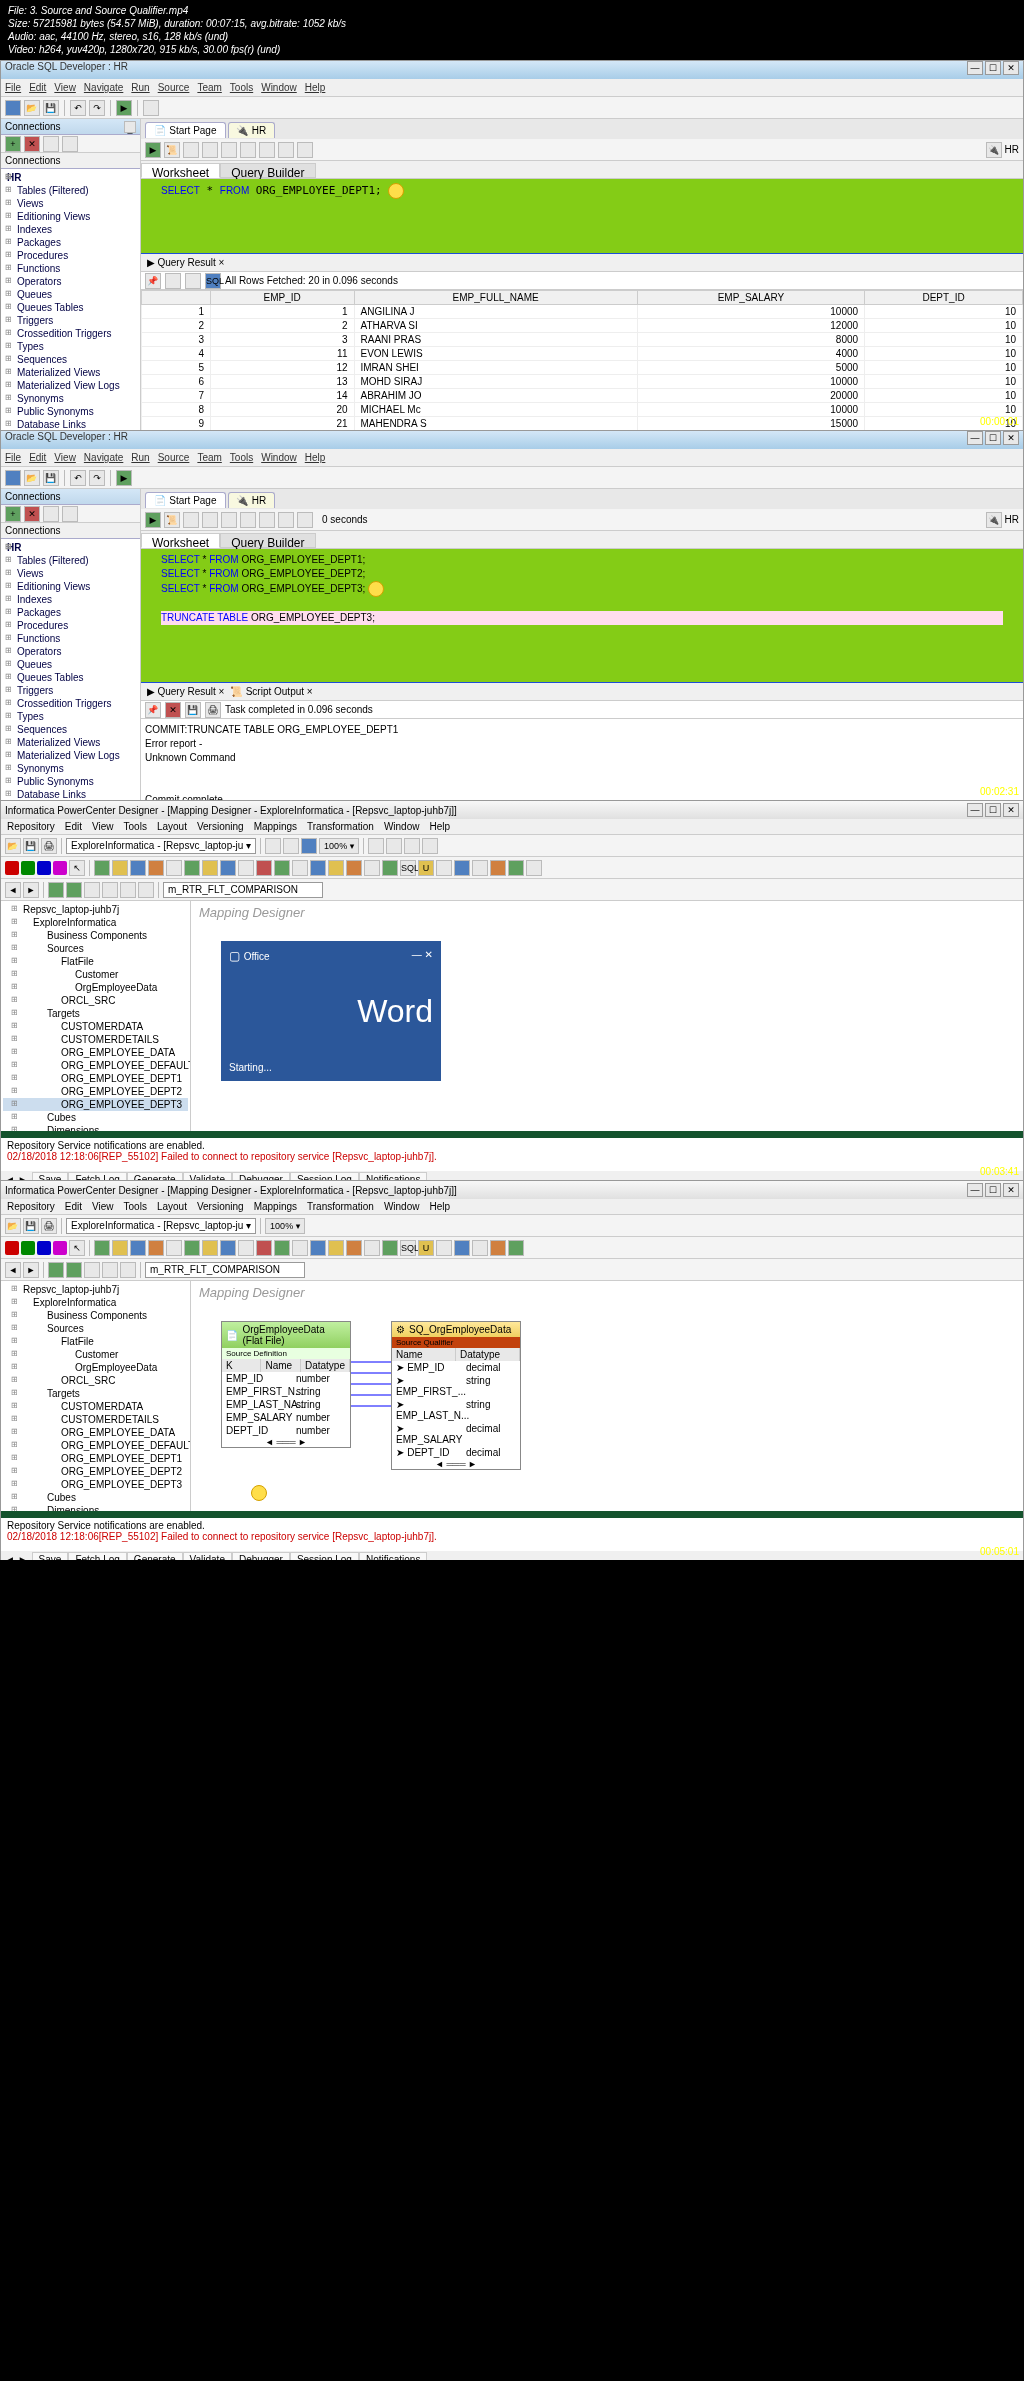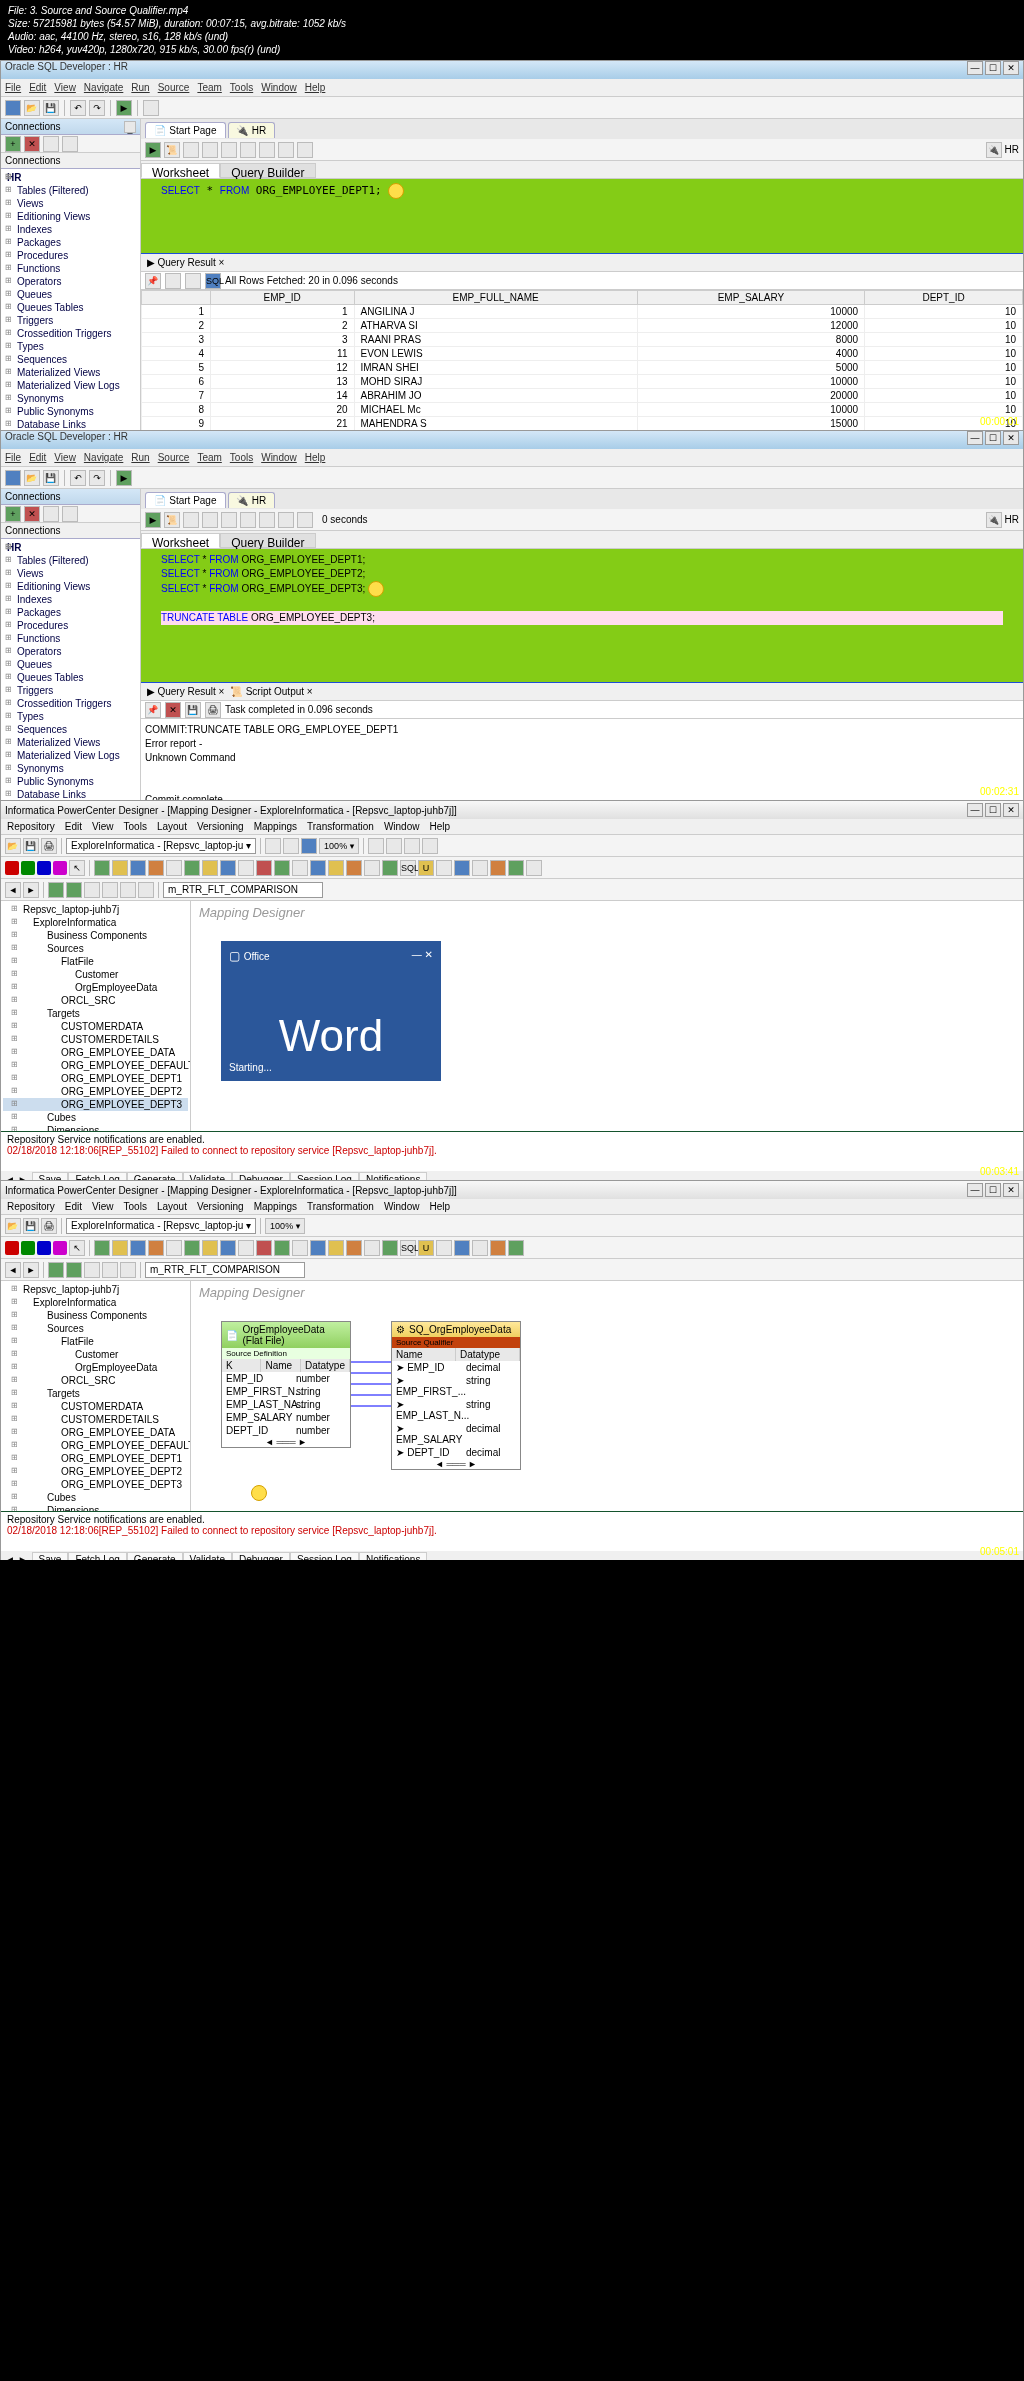--- a/index.html
+++ b/index.html
@@ -61,23 +61,23 @@
 .info-tree .node::before{content:'⊞';position:absolute;left:8px;color:#888;font-size:8px}
 .info-tree .l1{padding-left:30px}
 .info-tree .l2{padding-left:44px}
 .info-tree .l3{padding-left:58px}
 .info-tree .l4{padding-left:72px}
 .info-tree .sel{background:#cde}
 .info-canvas{flex:1;background:#fff;position:relative}
 .canvas-title{font-style:italic;color:#999;font-size:13px;padding:4px 8px}
 .wordbox{position:absolute;left:30px;top:40px;width:220px;height:140px;background:#2b579a;color:#fff;padding:8px;font-size:10px}
 .wordbox .off{font-size:12px}
-.wordbox .wtext{font-size:44px;text-align:center;margin-top:48px}
+.wordbox .wtext{font-size:32px;text-align:right;margin-top:30px}
 .wordbox .starting{position:absolute;bottom:8px;left:8px;font-size:10px}
-.notif{background:#fff;padding:2px 6px;font-size:10px;border-top:1px solid #14532d;height:40px}
+.notif{background:#fff;padding:2px 6px;font-size:10px;border-top:7px solid #14532d;height:40px}
 .notif .err{color:#c00}
 .bottomtabs{height:16px;display:flex;gap:0;background:#f0f0f0;font-size:9px;align-items:center;padding:0 4px}
 .btab{padding:1px 6px;border:1px solid #ccc;background:#f8f8f8;cursor:pointer}
 .readybar{height:16px;background:#f0f0f0;border-top:1px solid #ccc;padding:0 6px;font-size:10px;display:flex;justify-content:space-between;align-items:center}
 .sq-box{position:absolute;background:#fff;border:1px solid #888;font-size:9px}
 .sq-head{background:linear-gradient(#ffe89a,#f0d060);padding:2px 4px;font-size:9px;display:flex;align-items:center;gap:4px}
 .sq-head.green{background:linear-gradient(#c0f0a0,#90d060)}
 .sq-subhead{background:#e8e8e8;display:flex;font-size:9px}
 .sq-subhead span{flex:1;padding:1px 4px;border-right:1px solid #ccc}
 .sq-row{display:flex;font-size:9px}

